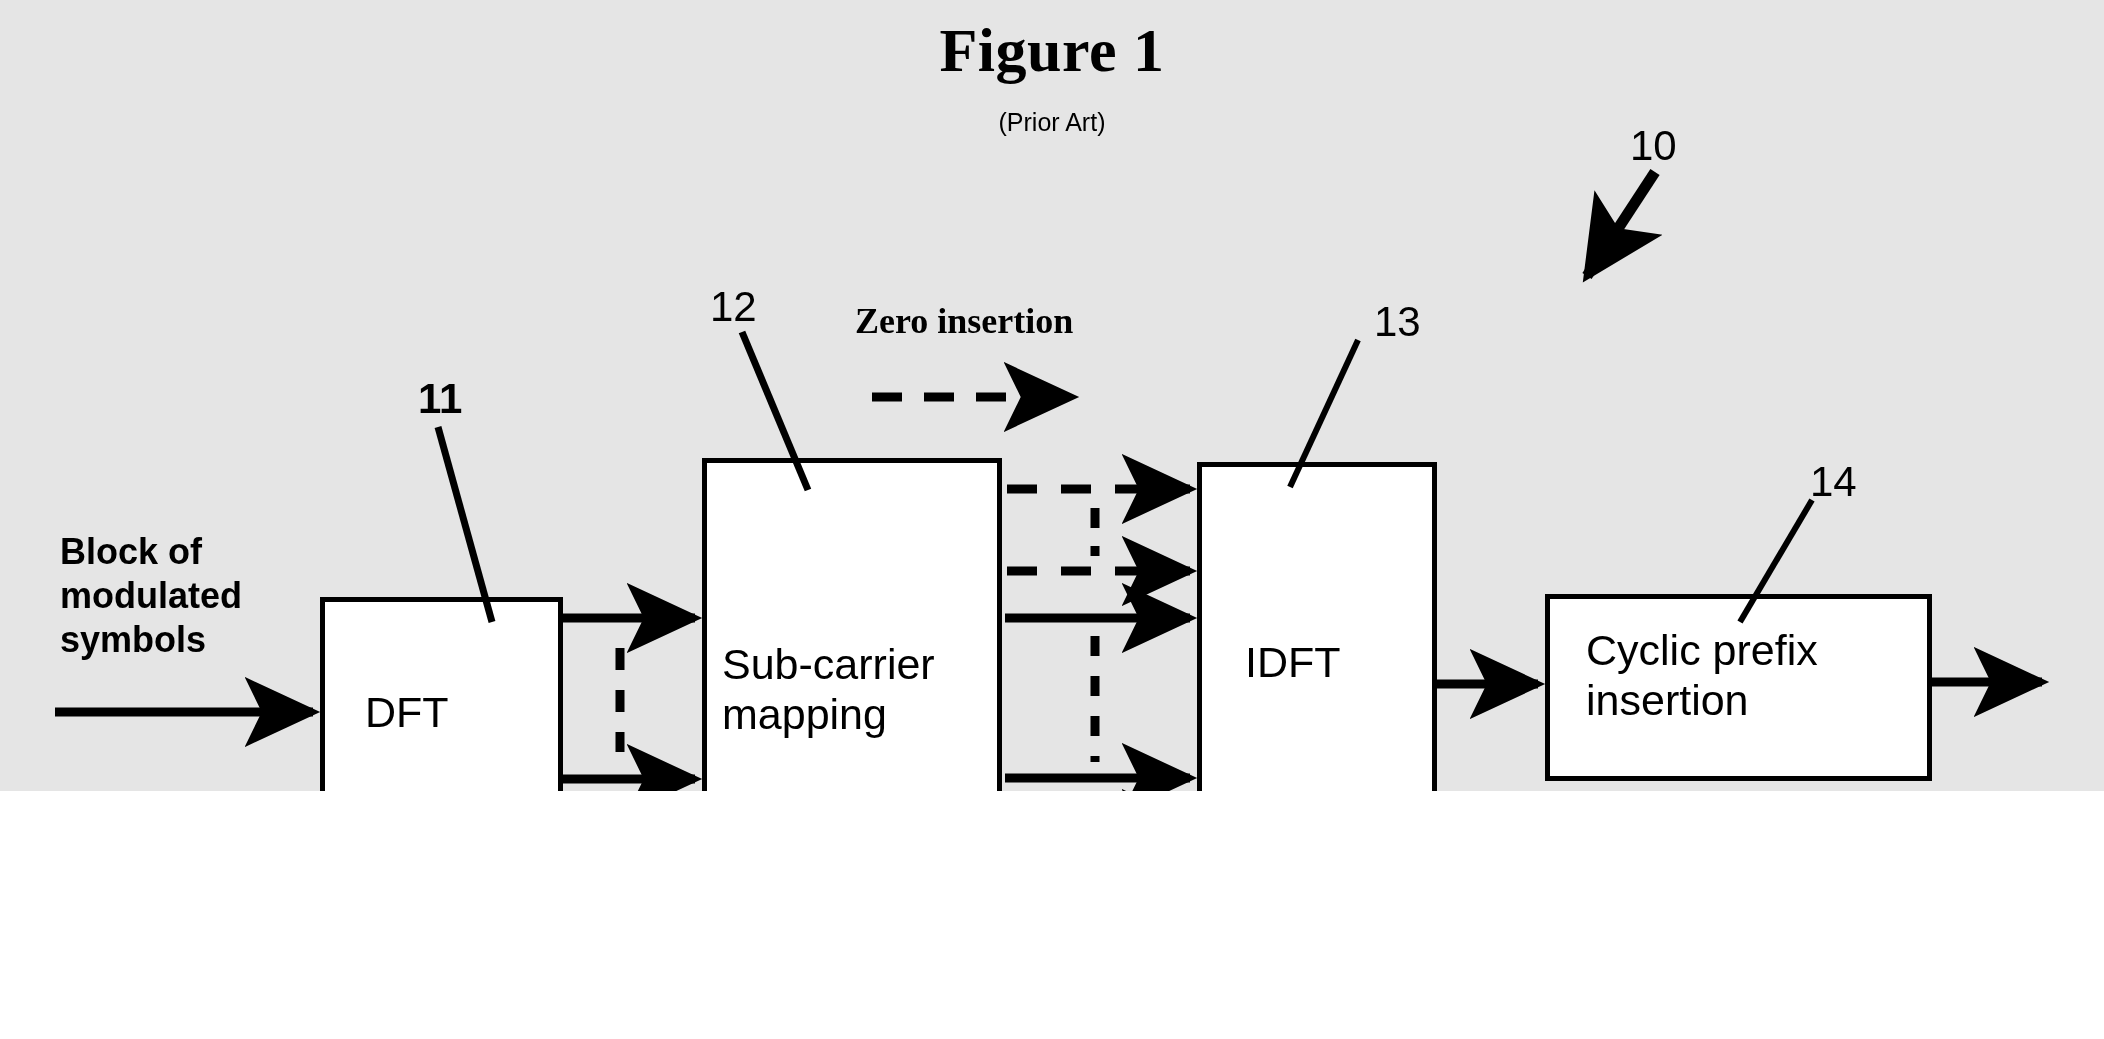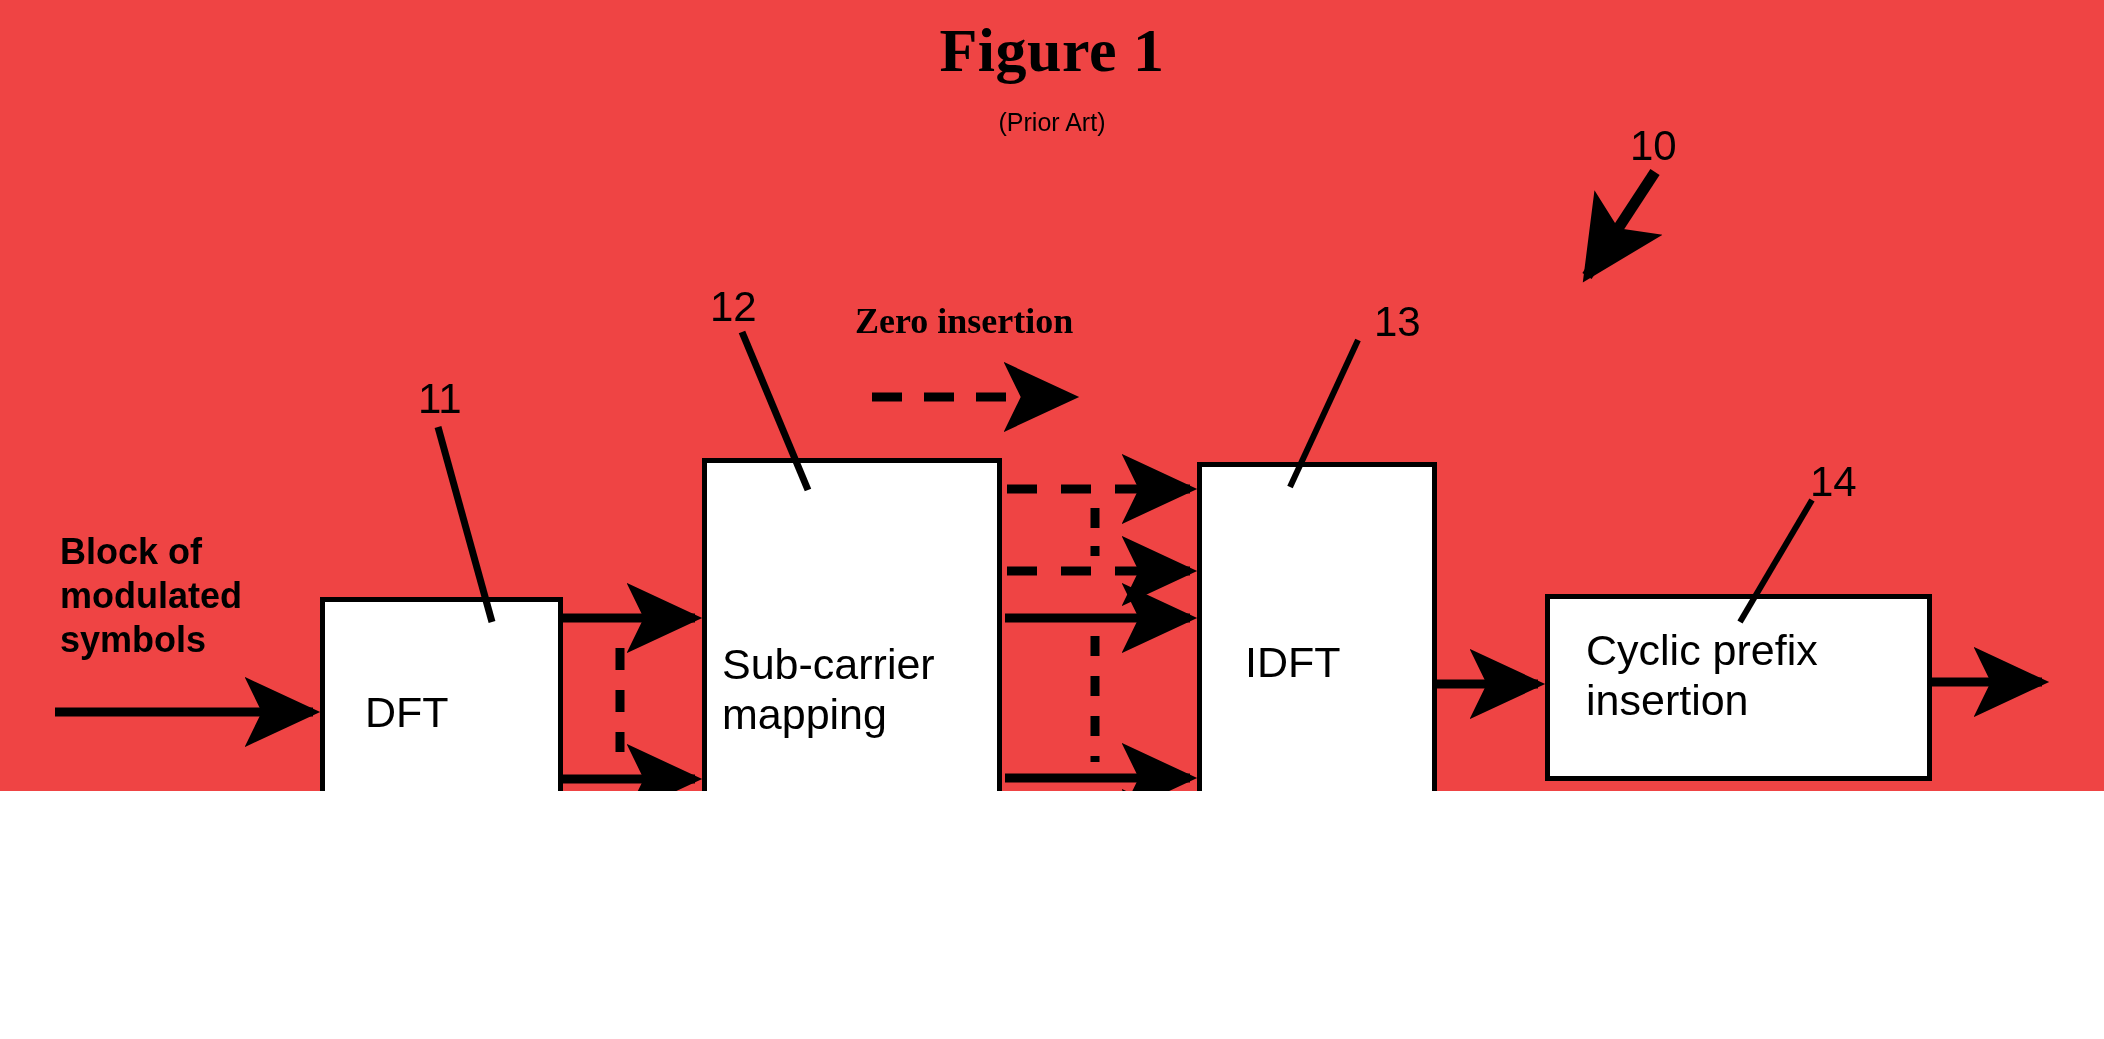--- a/index.html
+++ b/index.html
@@ -9,21 +9,21 @@
     background: #ffffff;
   }
   body {
     font-family: "Liberation Sans", sans-serif;
     color: #000000;
   }
   #page {
     position: relative;
     width: 2104px;
     height: 791px;
-    background: #ef4444;
+    background: #e5e5e5;
     overflow: hidden;
   }
   
   .fig-title {
     position: absolute;
     left: 0;
     top: 18px;
     width: 2104px;
     text-align: center;
     font-family: "Liberation Serif", "DejaVu Serif", serif;
@@ -106,21 +106,21 @@
   <div class="box-label" style="left:722px; top:640px;">Sub-carrier</div>
   <div class="box-label" style="left:722px; top:690px;">mapping</div>
 
   <div class="box" style="left:1197px; top:462px; width:240px; height:491px;"></div>
   <div class="box-label" style="left:1245px; top:638px;">IDFT</div>
 
   <div class="box" style="left:1545px; top:594px; width:387px; height:187px;"></div>
   <div class="box-label" style="left:1586px; top:626px;">Cyclic prefix</div>
   <div class="box-label" style="left:1586px; top:676px;">insertion</div>
 
-  <div class="ref-num" style="left:418px; top:375px;">11</div>
+  <div class="ref-num" style="left:418px; top:375px;font-weight:bold;">11</div>
   <div class="ref-num" style="left:710px; top:283px;">12</div>
   <div class="ref-num" style="left:1355px; top:298px;margin-left:19px;">13</div>
   <div class="ref-num" style="left:1810px; top:458px;">14</div>
 
   <svg class="svg-layer" viewBox="0 0 2104 1039">
     <defs>
       <marker id="ah" markerWidth="9" markerHeight="9" refX="7.6" refY="4.5" orient="auto" markerUnits="strokeWidth">
         <path d="M0,0.6 L8.4,4.5 L0,8.4 L1.9,4.5 Z" fill="#000000"></path>
       </marker>
       <marker id="ahbig" markerWidth="8" markerHeight="8" refX="6.9" refY="4" orient="auto" markerUnits="strokeWidth">

